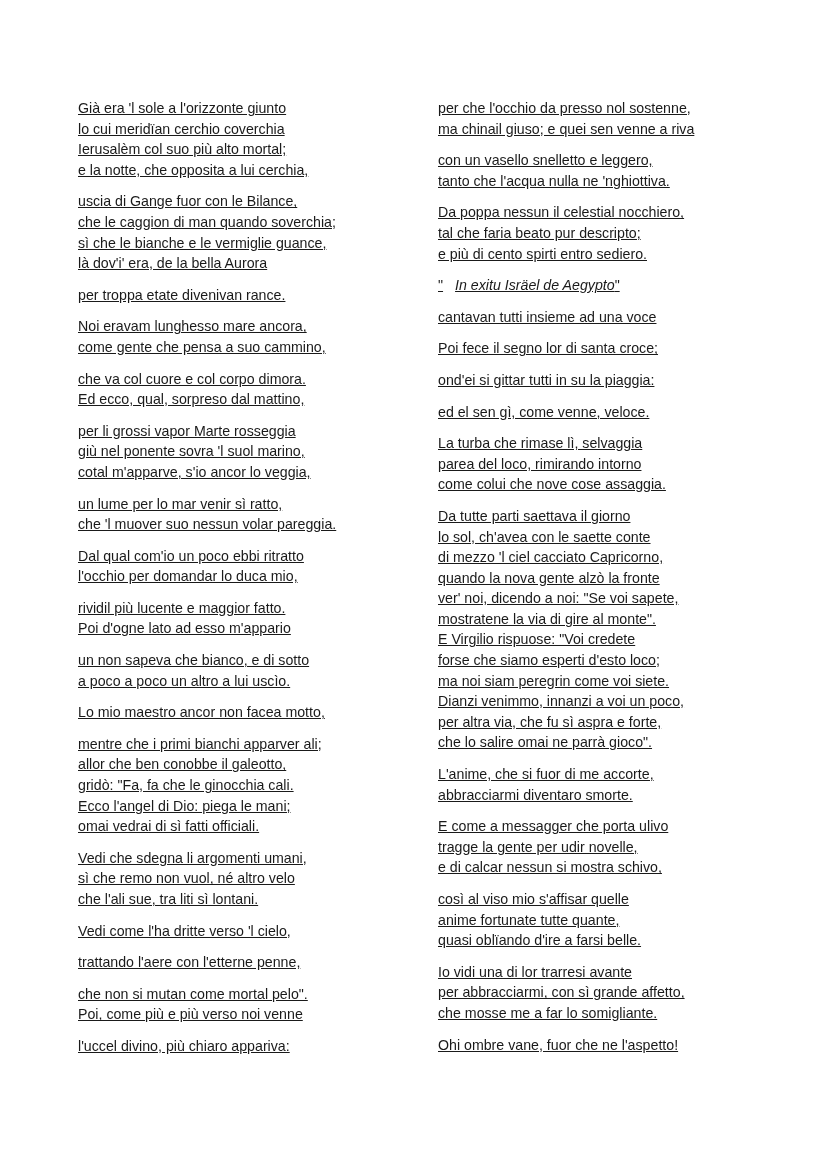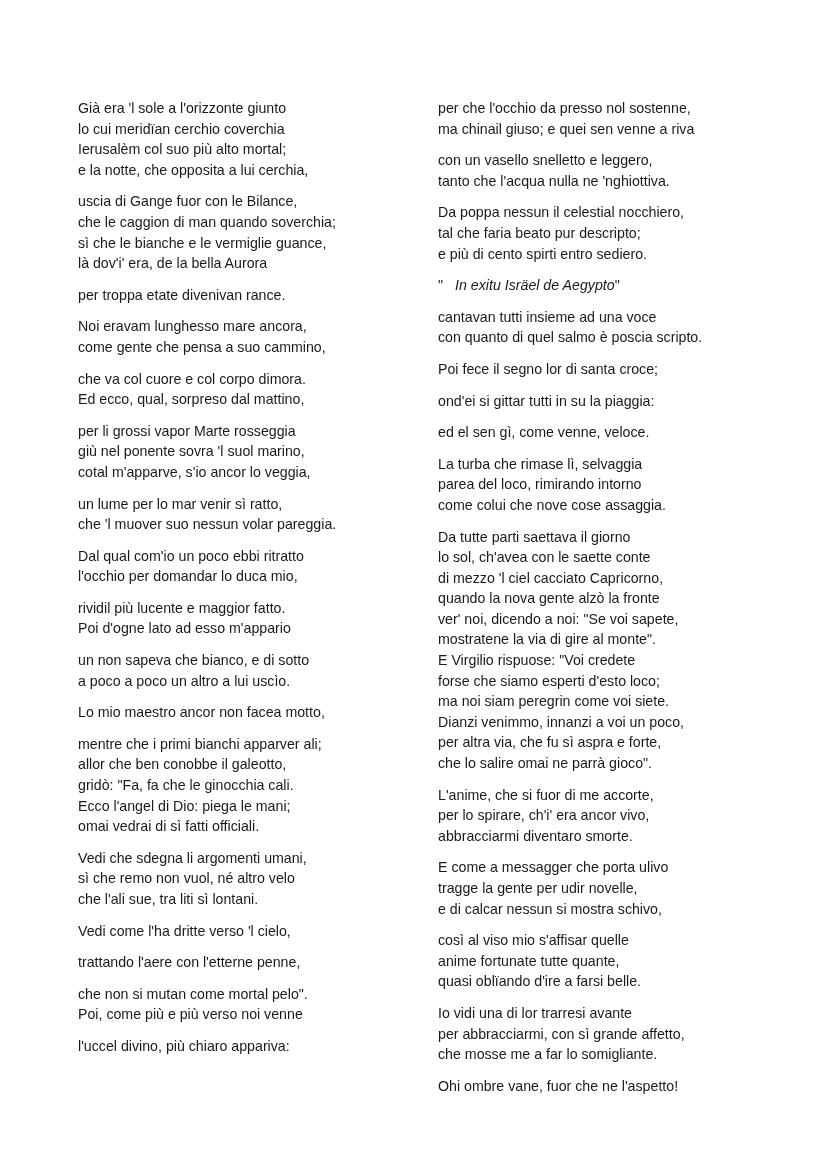--- a/index.html
+++ b/index.html
@@ -2,21 +2,21 @@
 <html><head>
 <meta charset="utf-8">
 <style>
   html, body { margin: 0; padding: 0; background: #ffffff; }
   body { width: 828px; height: 1171px; position: relative; overflow: hidden;
          font-family: "Liberation Sans", "DejaVu Sans", sans-serif; color: #1a1a1a; }
   .page { position: absolute; left: 0; top: 0; width: 828px; height: 1171px; }
   .col { position: absolute; top: 98px; font-size: 14.2px; line-height: 20.6px; }
   .col-left { left: 78px; width: 320px; }
   .col-right { left: 438px; width: 330px; }
-  .stanza { margin: 0 0 11px 0; }
+  .stanza { margin: 0 0 11px 0; text-decoration: underline; }
   .line { display: block; white-space: nowrap; }
   .italic { font-style: italic; margin-left: 12px; }
 </style>
 </head>
 <body>
 
 <div class="page">
 
   <div class="col col-left">
     <div class="stanza">
@@ -105,21 +105,20 @@
     <div class="stanza">
       <span class="line">Da poppa nessun il celestial nocchiero,</span>
       <span class="line">tal che faria beato pur descripto;</span>
       <span class="line">e più di cento spirti entro sediero.</span>
     </div>
     <div class="stanza">
       <span class="line"><span>"</span><span class="italic">In exitu Isräel de Aegypto</span><span>"</span></span>
     </div>
     <div class="stanza">
       <span class="line">cantavan tutti insieme ad una voce</span>
-      <span class="line">con quanto di quel salmo è poscia scripto.</span>
     </div>
     <div class="stanza">
       <span class="line">Poi fece il segno lor di santa croce;</span>
     </div>
     <div class="stanza">
       <span class="line">ond'ei si gittar tutti in su la piaggia:</span>
     </div>
     <div class="stanza">
       <span class="line">ed el sen gì, come venne, veloce.</span>
     </div>
@@ -137,21 +136,20 @@
       <span class="line">mostratene la via di gire al monte".</span>
       <span class="line">E Virgilio rispuose: "Voi credete</span>
       <span class="line">forse che siamo esperti d'esto loco;</span>
       <span class="line">ma noi siam peregrin come voi siete.</span>
       <span class="line">Dianzi venimmo, innanzi a voi un poco,</span>
       <span class="line">per altra via, che fu sì aspra e forte,</span>
       <span class="line">che lo salire omai ne parrà gioco".</span>
     </div>
     <div class="stanza">
       <span class="line">L'anime, che si fuor di me accorte,</span>
-      <span class="line">per lo spirare, ch'i' era ancor vivo,</span>
       <span class="line">abbracciarmi diventaro smorte.</span>
     </div>
     <div class="stanza">
       <span class="line">E come a messagger che porta ulivo</span>
       <span class="line">tragge la gente per udir novelle,</span>
       <span class="line">e di calcar nessun si mostra schivo,</span>
     </div>
     <div class="stanza">
       <span class="line">così al viso mio s'affisar quelle</span>
       <span class="line">anime fortunate tutte quante,</span>

